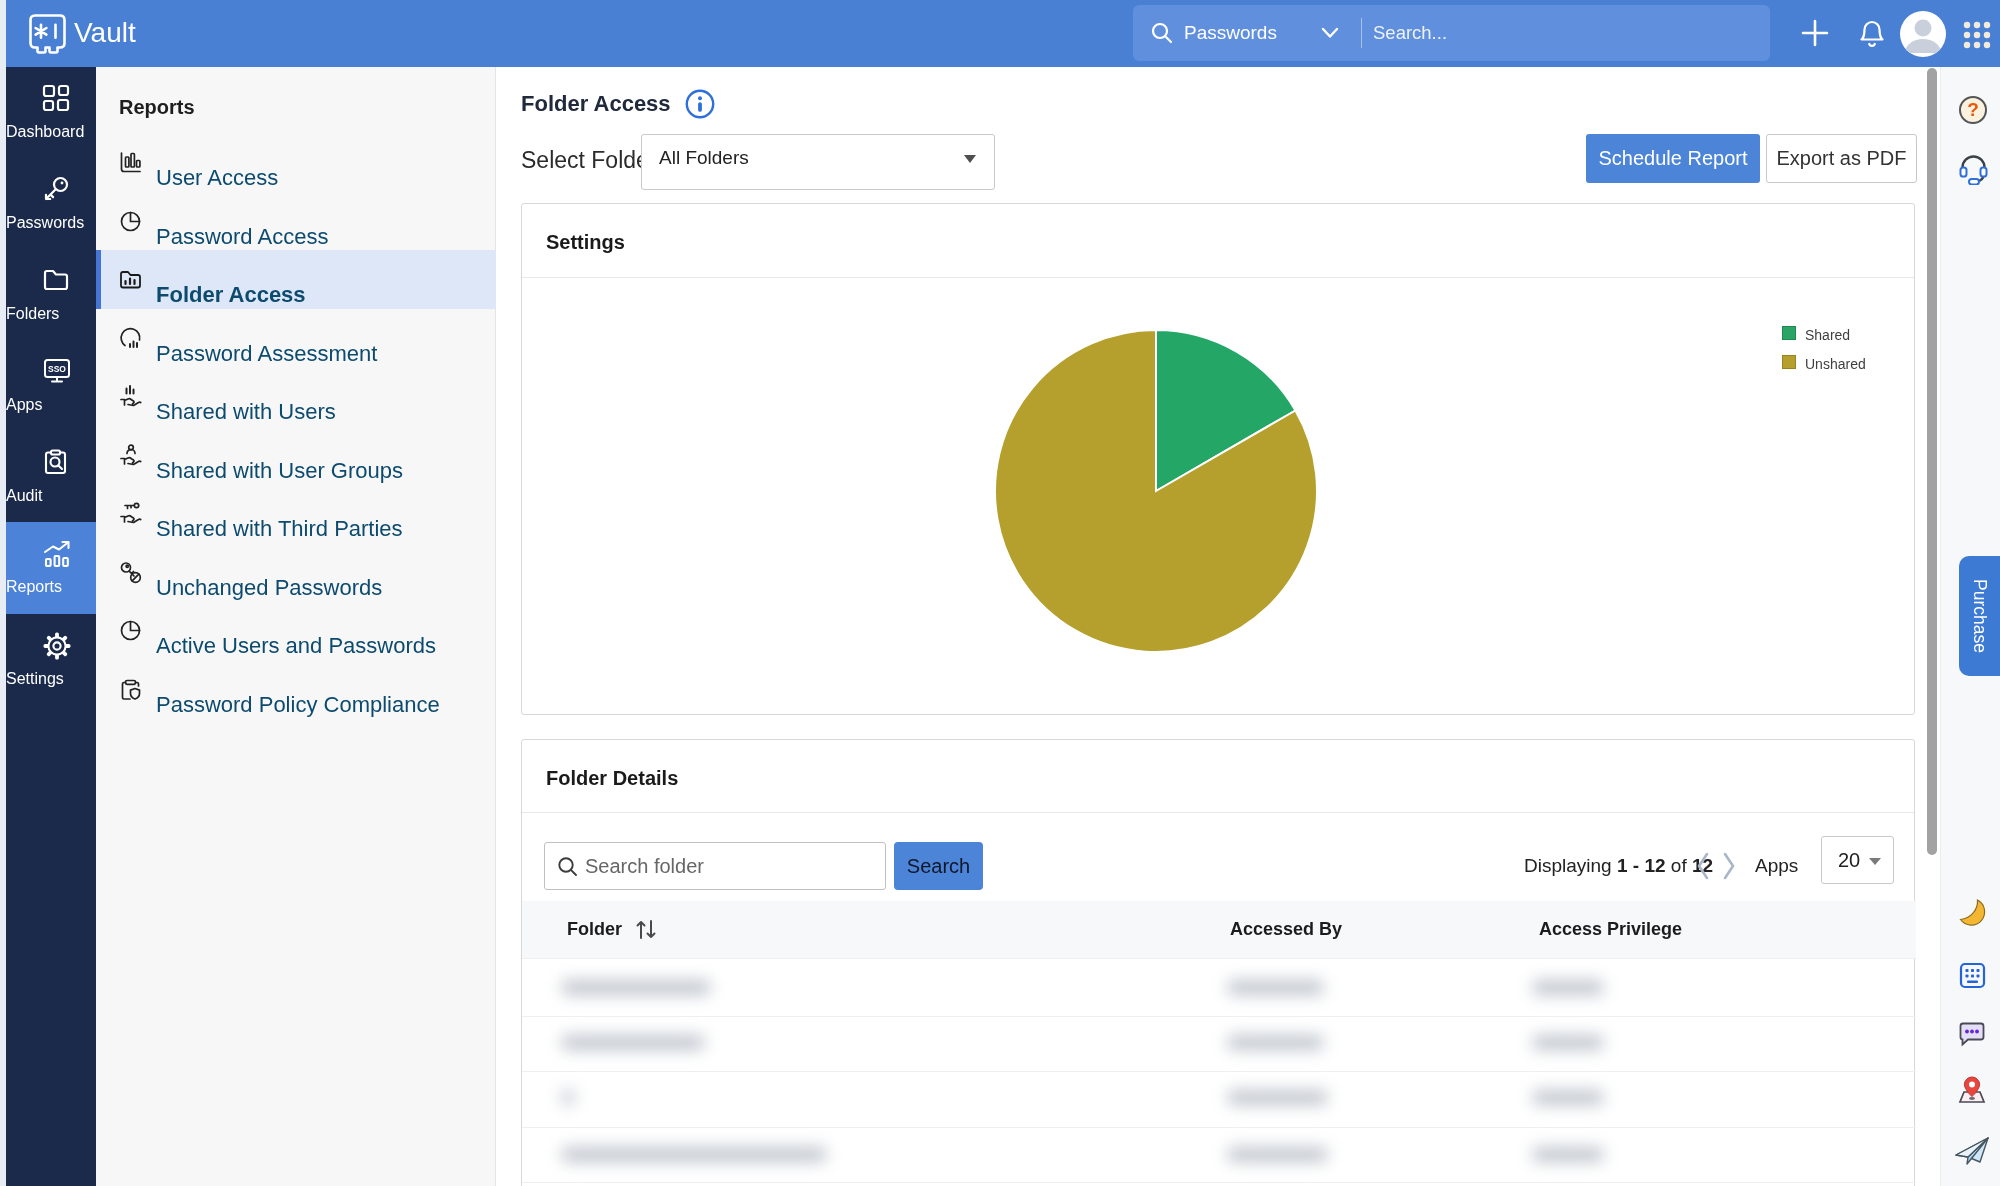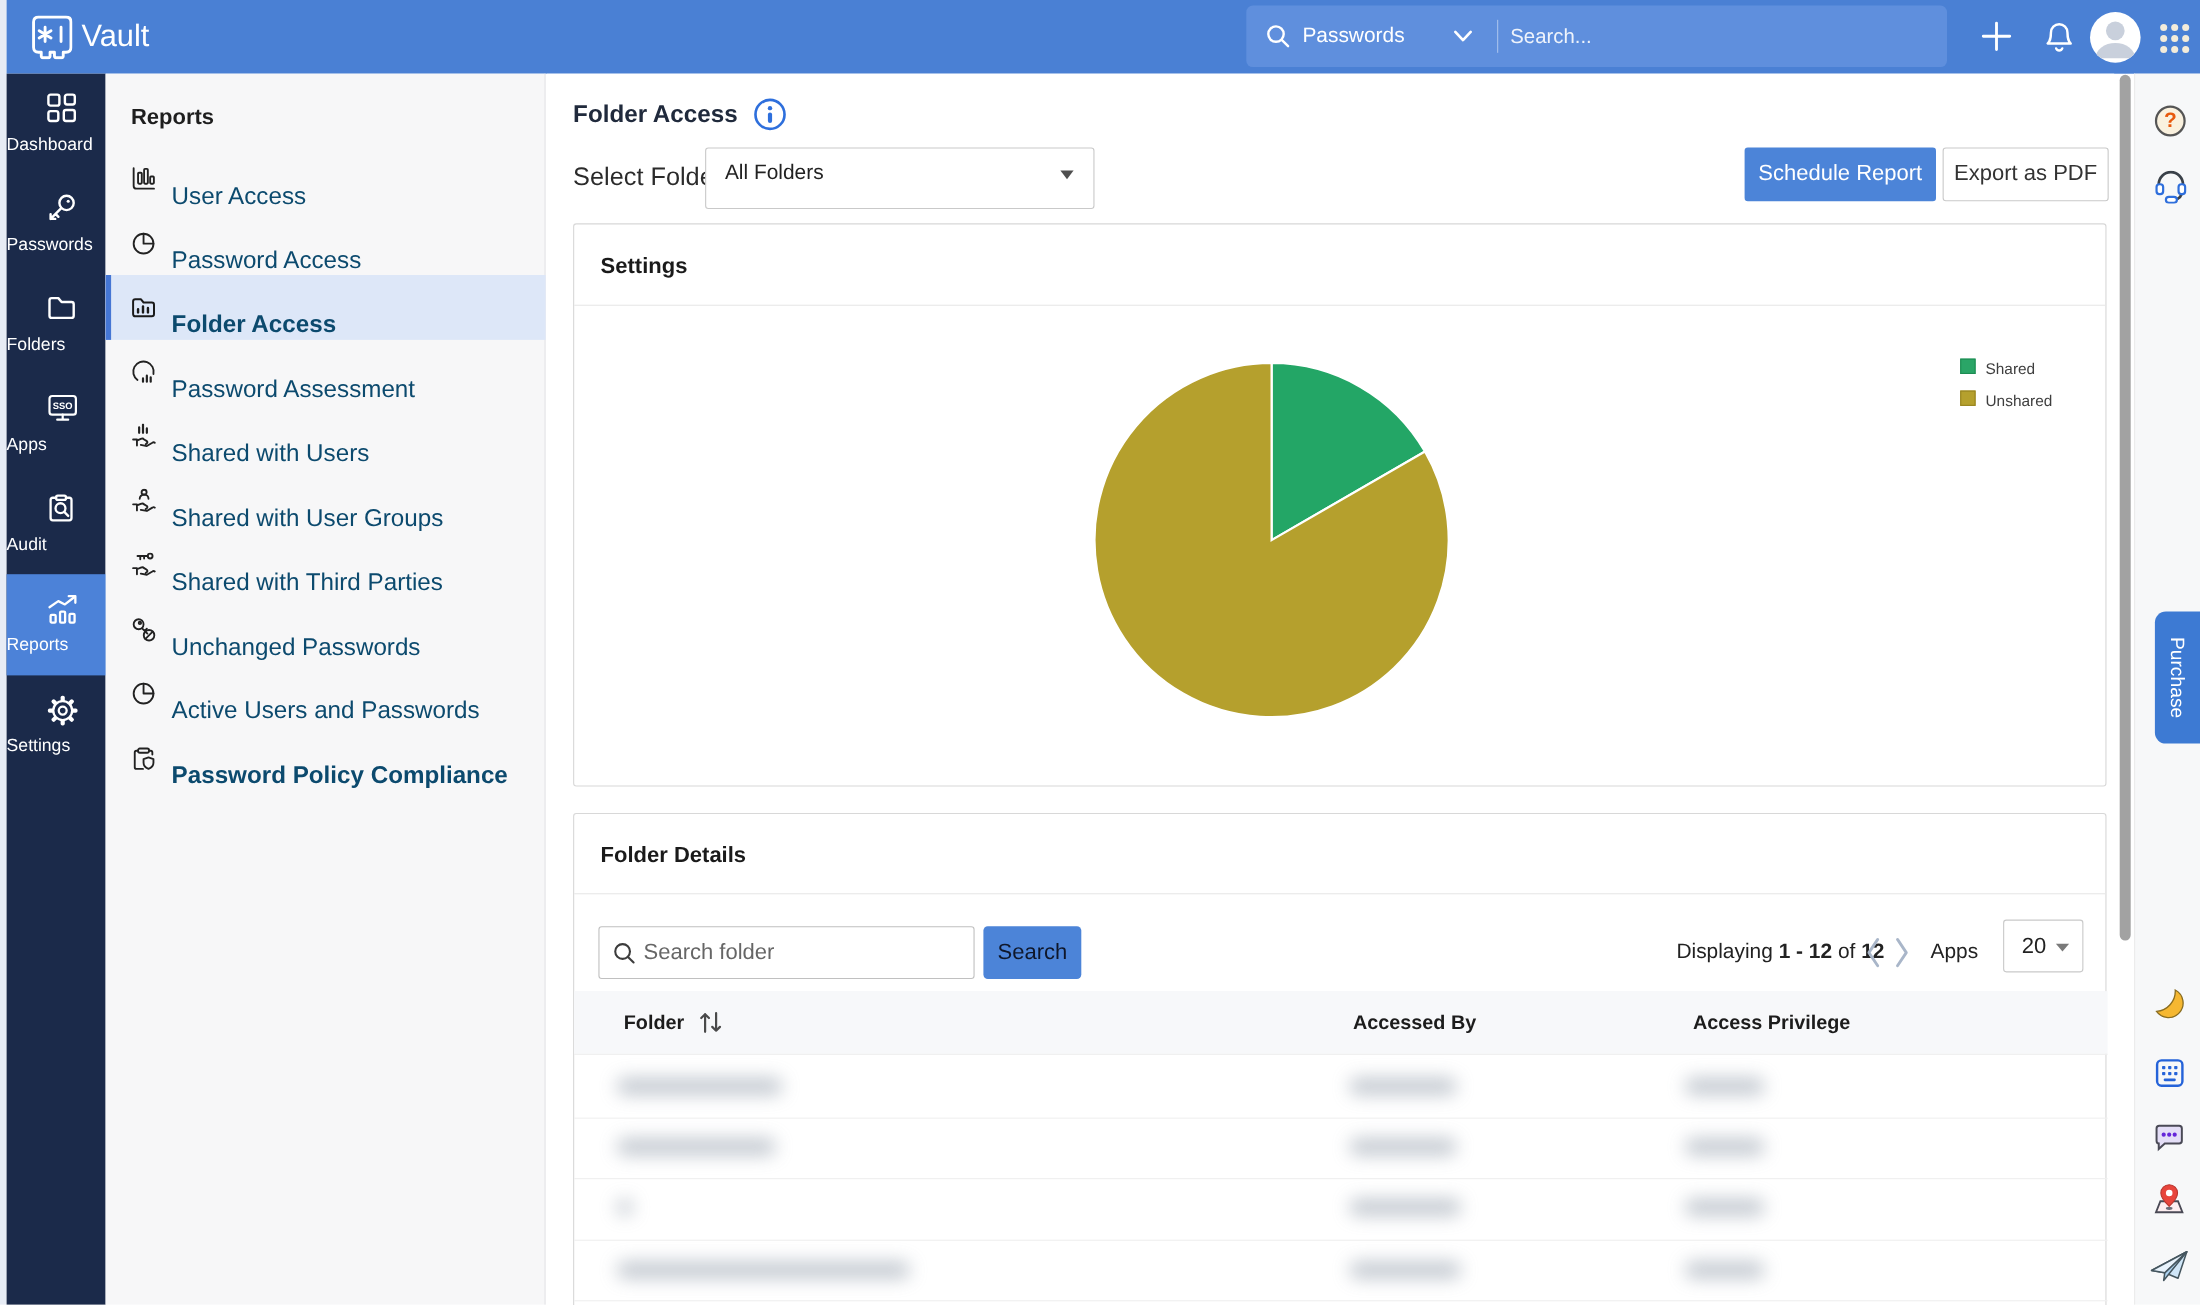--- a/index.html
+++ b/index.html
@@ -254,21 +254,21 @@
     </svg>
     <span class="txt">Unchanged Passwords</span>
   </div>
   <div class="pitem" style="top:534px;">
     <svg width="23" height="23" viewBox="0 0 23 23" fill="none" stroke="#222" stroke-width="1.7" stroke-linecap="round" stroke-linejoin="round">
       <path d="M20.5 11.5 A9 9 0 1 1 11.5 2.5"></path>
       <path d="M11.5 2.5 V11.5 H20.5 A9 9 0 0 0 11.5 2.5 Z"></path>
     </svg>
     <span class="txt">Active Users and Passwords</span>
   </div>
-  <div class="pitem" style="top:592.5px;font-weight:bold;">
+  <div class="pitem" style="top:592.5px;">
     <svg width="23" height="23" viewBox="0 0 23 23" fill="none" stroke="#222" stroke-width="1.7" stroke-linecap="round" stroke-linejoin="round">
       <path d="M6.5 4.5 H5 Q3.5 4.5 3.5 6 V19.5 Q3.5 21 5 21 H11"></path>
       <path d="M16.5 4.5 H18 Q19.5 4.5 19.5 6 V8"></path>
       <rect x="6.5" y="2.5" width="10" height="3.8" rx="1.6"></rect>
       <path d="M16 10.5 l4.5 1.6 v3.3 q0 3.8 -4.5 5.6 q-4.5 -1.8 -4.5 -5.6 v-3.3 Z"></path>
     </svg>
     <span class="txt">Password Policy Compliance</span>
   </div>
 </div>
 <div id="main" class="abs">

